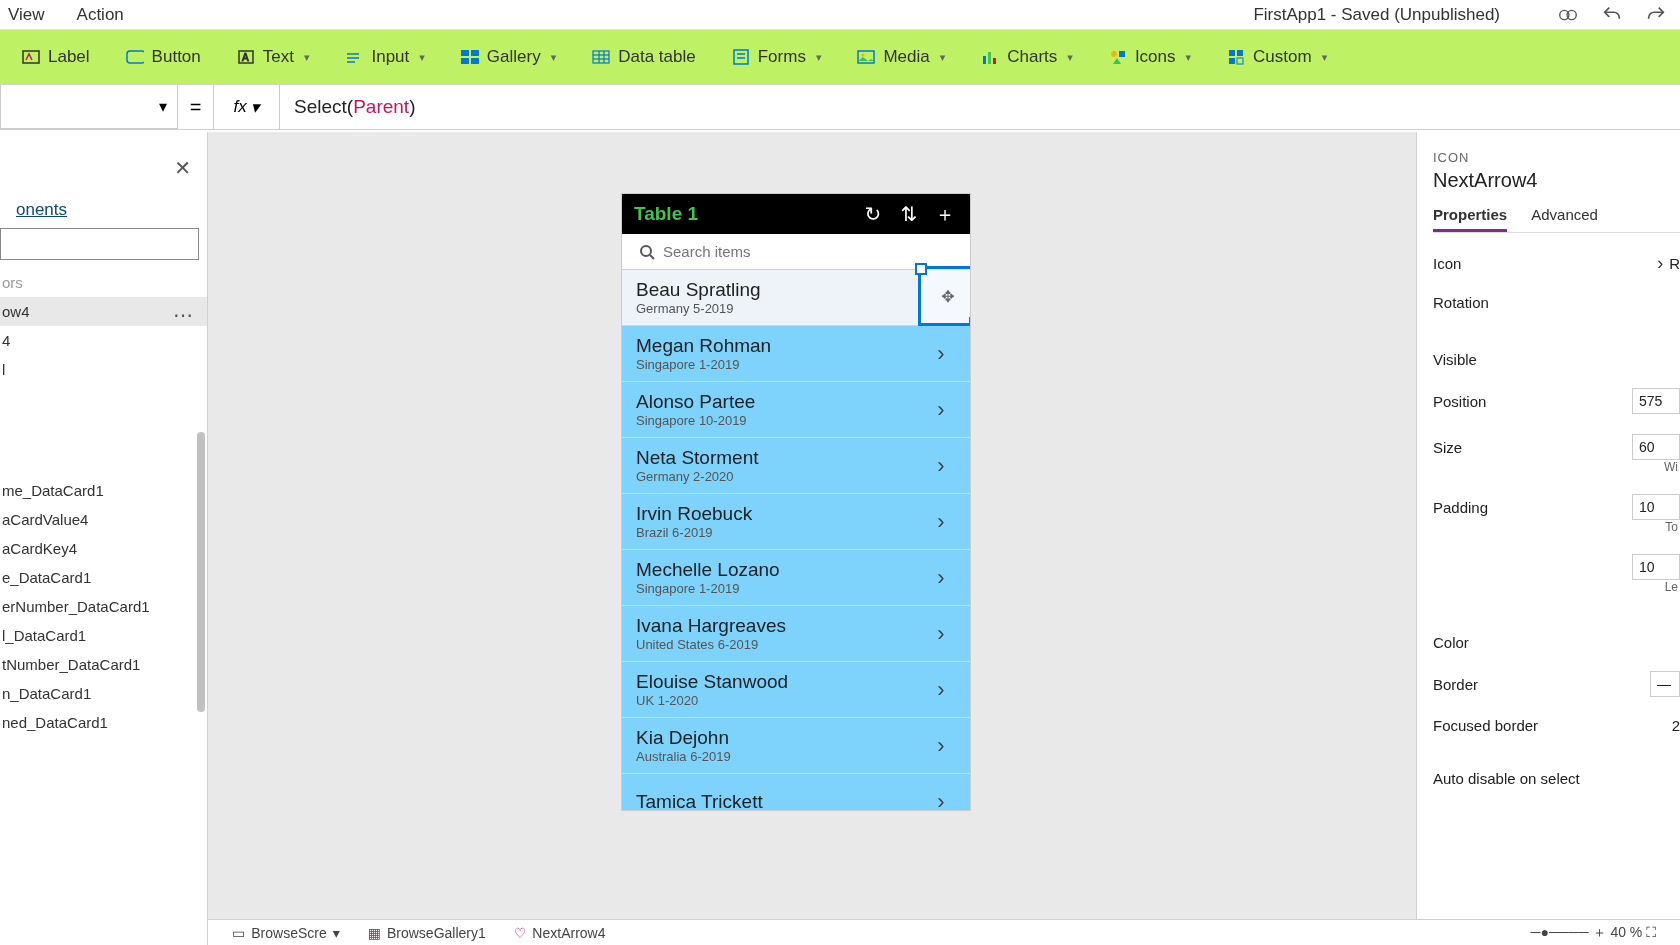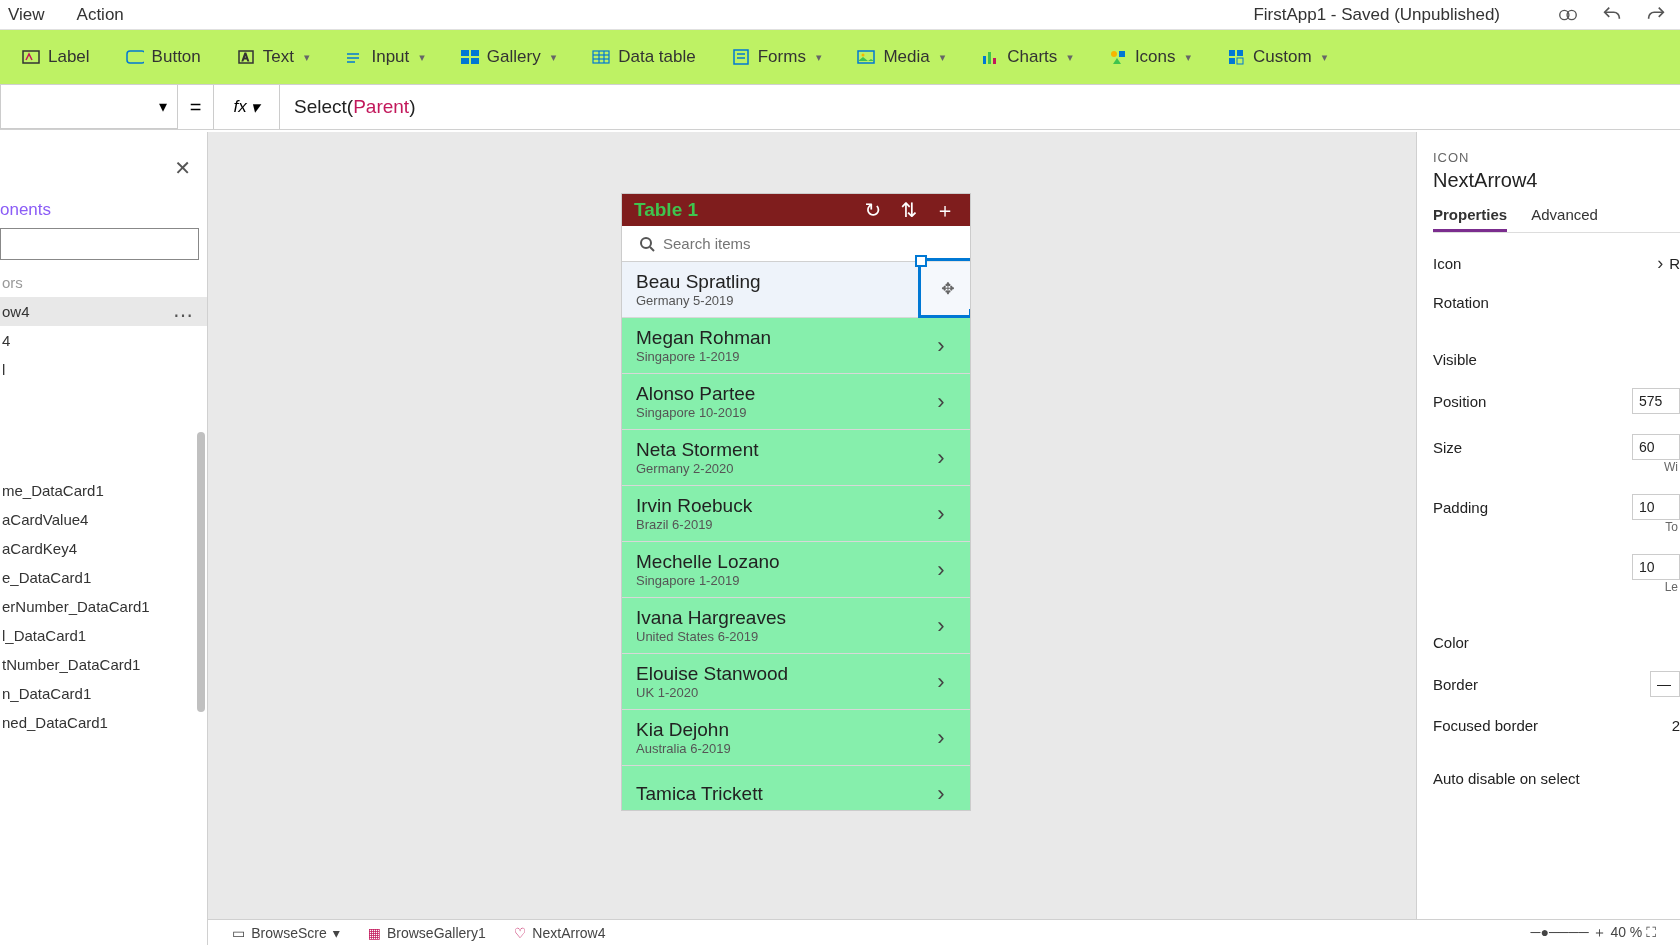--- a/index.html
+++ b/index.html
@@ -26,36 +26,36 @@
 .formula-input .fn { color: #222; }
 .formula-input .paren { color: #222; }
 .formula-input .ident { color: #c2185b; }
 
 
 .main { position: absolute; top: 132px; left: 0; right: 0; bottom: 0; display: flex; }
 
 
 .tree { width: 208px; border-right: 1px solid #d0d0d0; overflow: hidden; position: relative; background: #fff; }
 .tree .close-x { position: absolute; top: 24px; right: 16px; font-size: 20px; color: #555; cursor: pointer; }
-.tree .hdr { font-size: 17px; color: #8b5cf6; padding: 68px 0 8px 0; }
+.tree .hdr { font-size: 17px; color: #0c4a6e; padding: 68px 0 8px 16px; text-decoration: underline; }
 .tree .searchbox { border: 1px solid #888; height: 32px; margin: 0 8px 8px 0; }
 .tree .item { padding: 6px 0 6px 2px; font-size: 15px; color: #333; white-space: nowrap; overflow: hidden; cursor: pointer; }
 .tree .item.sel { background: #e8e8e8; position: relative; }
 .tree .item.sel::after { content: "⋯"; position: absolute; right: 14px; color: #555; font-size: 20px; }
 .tree .scroll-thumb { position: absolute; right: 2px; top: 300px; width: 8px; height: 280px; background: #c0c0c0; border-radius: 4px; }
 
 
 .canvas { flex: 1; background: #e9e9e9; position: relative; }
 .phone { position: absolute; left: 414px; top: 62px; width: 348px; height: 616px; background: #fff; box-shadow: 0 0 0 1px #ccc; overflow: hidden; }
-.phone .appbar { height: 32px; background: #7f1d1d; display: flex; align-items: center; padding: 0 12px; color: #fff; }
+.phone .appbar { height: 40px; background: #000000; display: flex; align-items: center; padding: 0 12px; color: #fff; }
 .phone .apptitle { color: #3fc44e; font-weight: 600; font-size: 19px; flex: 1; }
 .phone .appicon { width: 26px; display: flex; justify-content: center; font-size: 20px; color: #fff; cursor: pointer; margin-left: 10px; }
 .phone .search { height: 36px; border-bottom: 1px solid #d0d0d0; display: flex; align-items: center; padding: 0 17px; gap: 8px; }
 .phone .search input { border: none; outline: none; font-size: 15px; flex: 1; color: #666; }
-.gal-item { height: 56px; border-bottom: 1px solid #d8d8d8; display: flex; align-items: center; padding: 0 14px; position: relative; background: #86efac; }
+.gal-item { height: 56px; border-bottom: 1px solid #d8d8d8; display: flex; align-items: center; padding: 0 14px; position: relative; background: #7dd3fc; }
 .gal-item .txt { flex: 1; }
 .gal-item .name { font-size: 19px; color: #222; }
 .gal-item .sub { font-size: 13px; color: #555; }
 .gal-item .arrow { font-size: 22px; color: #444; width: 30px; text-align: center; }
 .gal-item.first { background: #eef3fa; }
 .sel-box { position: absolute; border: 3px solid #0078d4; right: -8px; top: -4px; width: 60px; height: 60px; display: flex; align-items: center; justify-content: center; background: rgba(255,255,255,0.4); }
 .sel-box .handle { font-size: 16px; color: #666; }
 .sel-box::before, .sel-box::after { content:""; position:absolute; width:8px; height:8px; background:#fff; border:2px solid #0078d4; }
 .sel-box::before { top:-6px; left:-6px; }
 .sel-box::after { bottom:-6px; right:-6px; }

